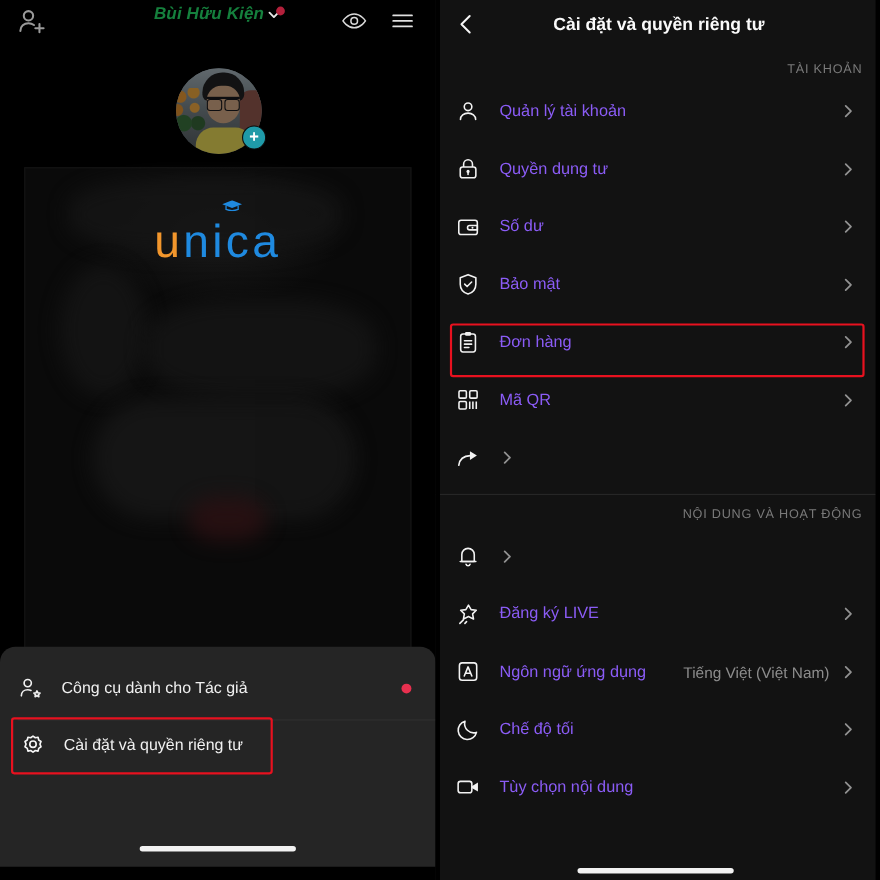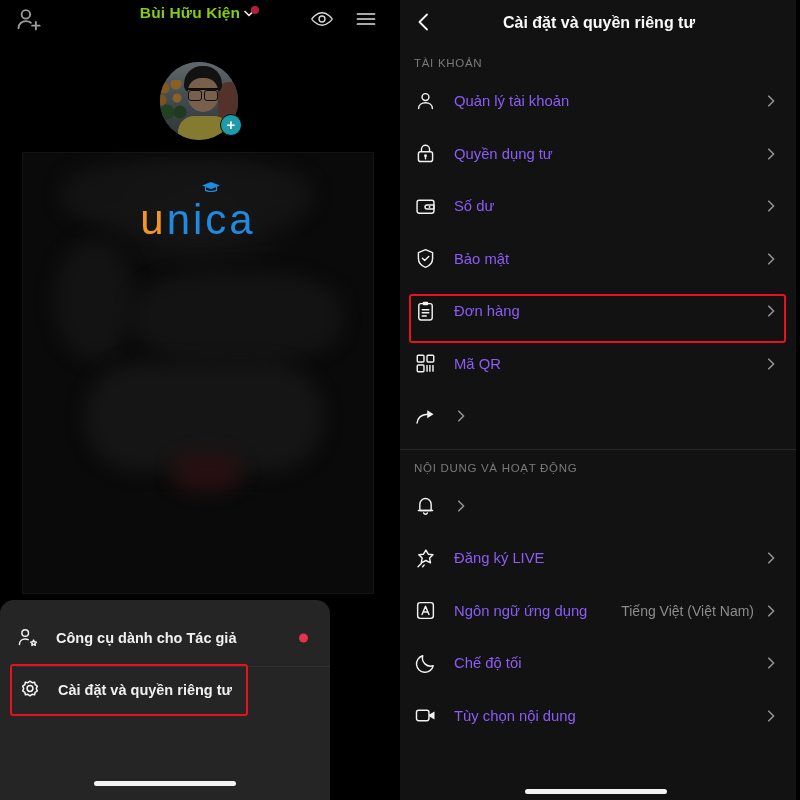--- a/index.html
+++ b/index.html
@@ -27,21 +27,21 @@
   .left-topbar {
     position: absolute; top: 0; left: 0; width: 396px; height: 40px;
     display: flex; align-items: center; z-index: 14;
   }
   .lt-addfriend { position: absolute; left: 14px; top: 5px; width: 30px; height: 30px; }
   .lt-title-wrap {
     position: absolute; left: 0; right: 0; top: 4px;
     display: flex; align-items: center; justify-content: center; gap: 2px;
   }
   .lt-title {
-    font-size: 15.5px; font-weight: bold; color: #84cc16; letter-spacing: .1px;
+    font-size: 15.5px; font-weight: bold; color: #15803d; letter-spacing: .1px; font-style: italic;
   }
   .lt-caret { width: 14px; height: 14px; display: inline-block; }
   .lt-dot {
     position: absolute; left: 251px; top: 6px;
     width: 8px; height: 8px; border-radius: 50%; background: #b3203b;
   }
   .lt-eye { position: absolute; left: 310px; top: 7px; width: 24px; height: 24px; }
   .lt-menu { position: absolute; left: 354px; top: 7px; width: 24px; height: 24px; }
 
   
@@ -133,22 +133,22 @@
   .u-cap {
     position: relative; display: inline-block;
   }
   .u-cap .cap {
     position: absolute; left: 50%; top: -14px; transform: translateX(-50%);
     width: 18px; height: 10px;
   }
 
   
   .sheet {
-    position: absolute; left: 0; bottom: 0; width: 330px; height: 200px;
-    background: #252525; border-radius: 14px 14px 0 0; z-index: 20; font-weight: bold;
+    position: absolute; left: 0; bottom: 12px; width: 396px; height: 200px;
+    background: #252525; border-radius: 14px 14px 0 0; z-index: 20;
   }
   .sheet-row {
     position: relative; height: 56px; display: flex; align-items: center;
     padding-left: 16px; gap: 16px;
   }
   .sheet-row .sr-icon { width: 24px; height: 24px; flex: 0 0 24px; }
   .sheet-row .sr-label { font-size: 14.5px; color: #f0f0f0; }
   .sheet-row .sr-dot {
     position: absolute; right: 22px; top: 50%; transform: translateY(-50%);
     width: 9px; height: 9px; border-radius: 50%; background: #e8304f;
@@ -175,21 +175,21 @@
   .rp-header {
     position: relative; height: 45px; display: flex; align-items: center;
   }
   .rp-back { position: absolute; left: 16px; top: 10px; width: 24px; height: 24px; }
   .rp-title {
     width: 100%; text-align: center; font-size: 16px; font-weight: bold;
     color: #fafafa; padding-left: 6px;
   }
   .section-label {
     font-size: 11.5px; color: #7a7a7a; letter-spacing: .7px;
-    padding: 12px 0 6px 18px; text-transform: uppercase;
+    padding: 12px 12px 6px 18px; text-transform: uppercase; text-align: right;
   }
   .menu-row {
     position: relative; height: 52.5px; display: flex; align-items: center;
     padding: 0 18px 0 18px;
   }
   .menu-row .mr-icon { width: 23px; height: 23px; flex: 0 0 23px; margin-right: 17px; }
   .menu-row .mr-label { font-size: 14.8px; color: #8b5cf6; flex: 1; }
   .menu-row .mr-value { font-size: 14px; color: #8c8c8c; margin-right: 10px; }
   .menu-row .mr-chev { width: 14px; height: 14px; flex: 0 0 14px; opacity: .75; }
   .sec-divider { height: 1px; background: #262626; margin: 6px 0 0 0; }

